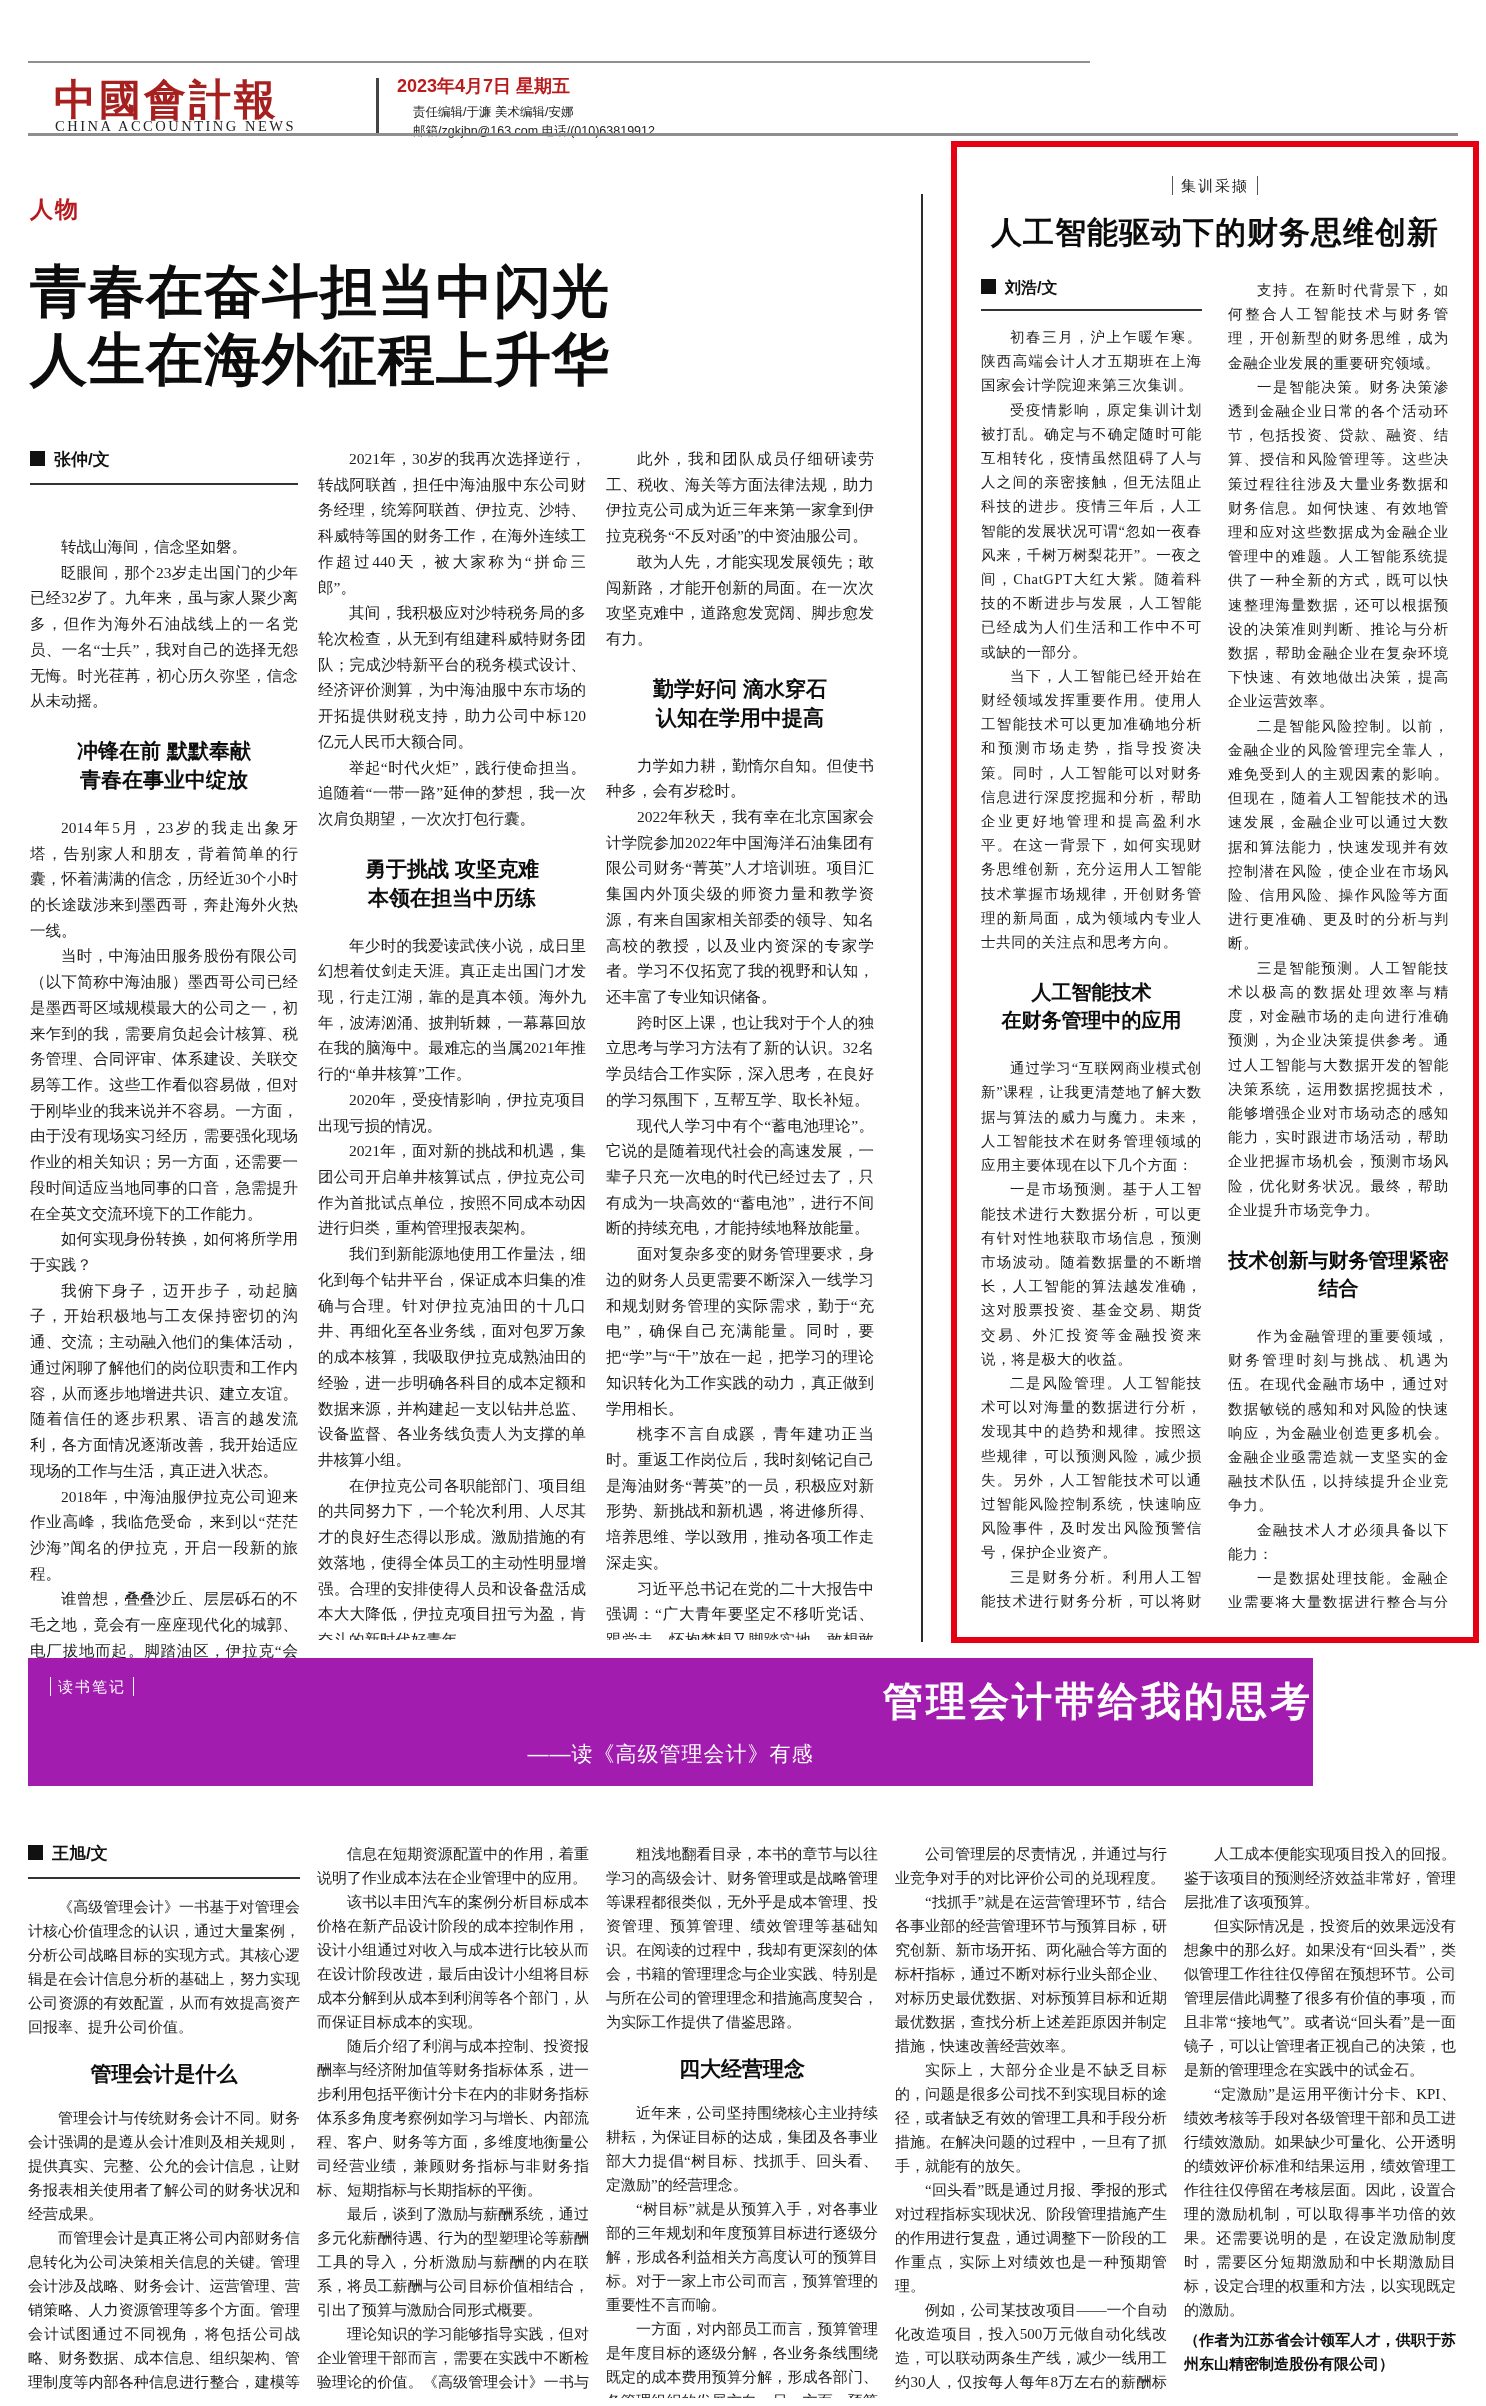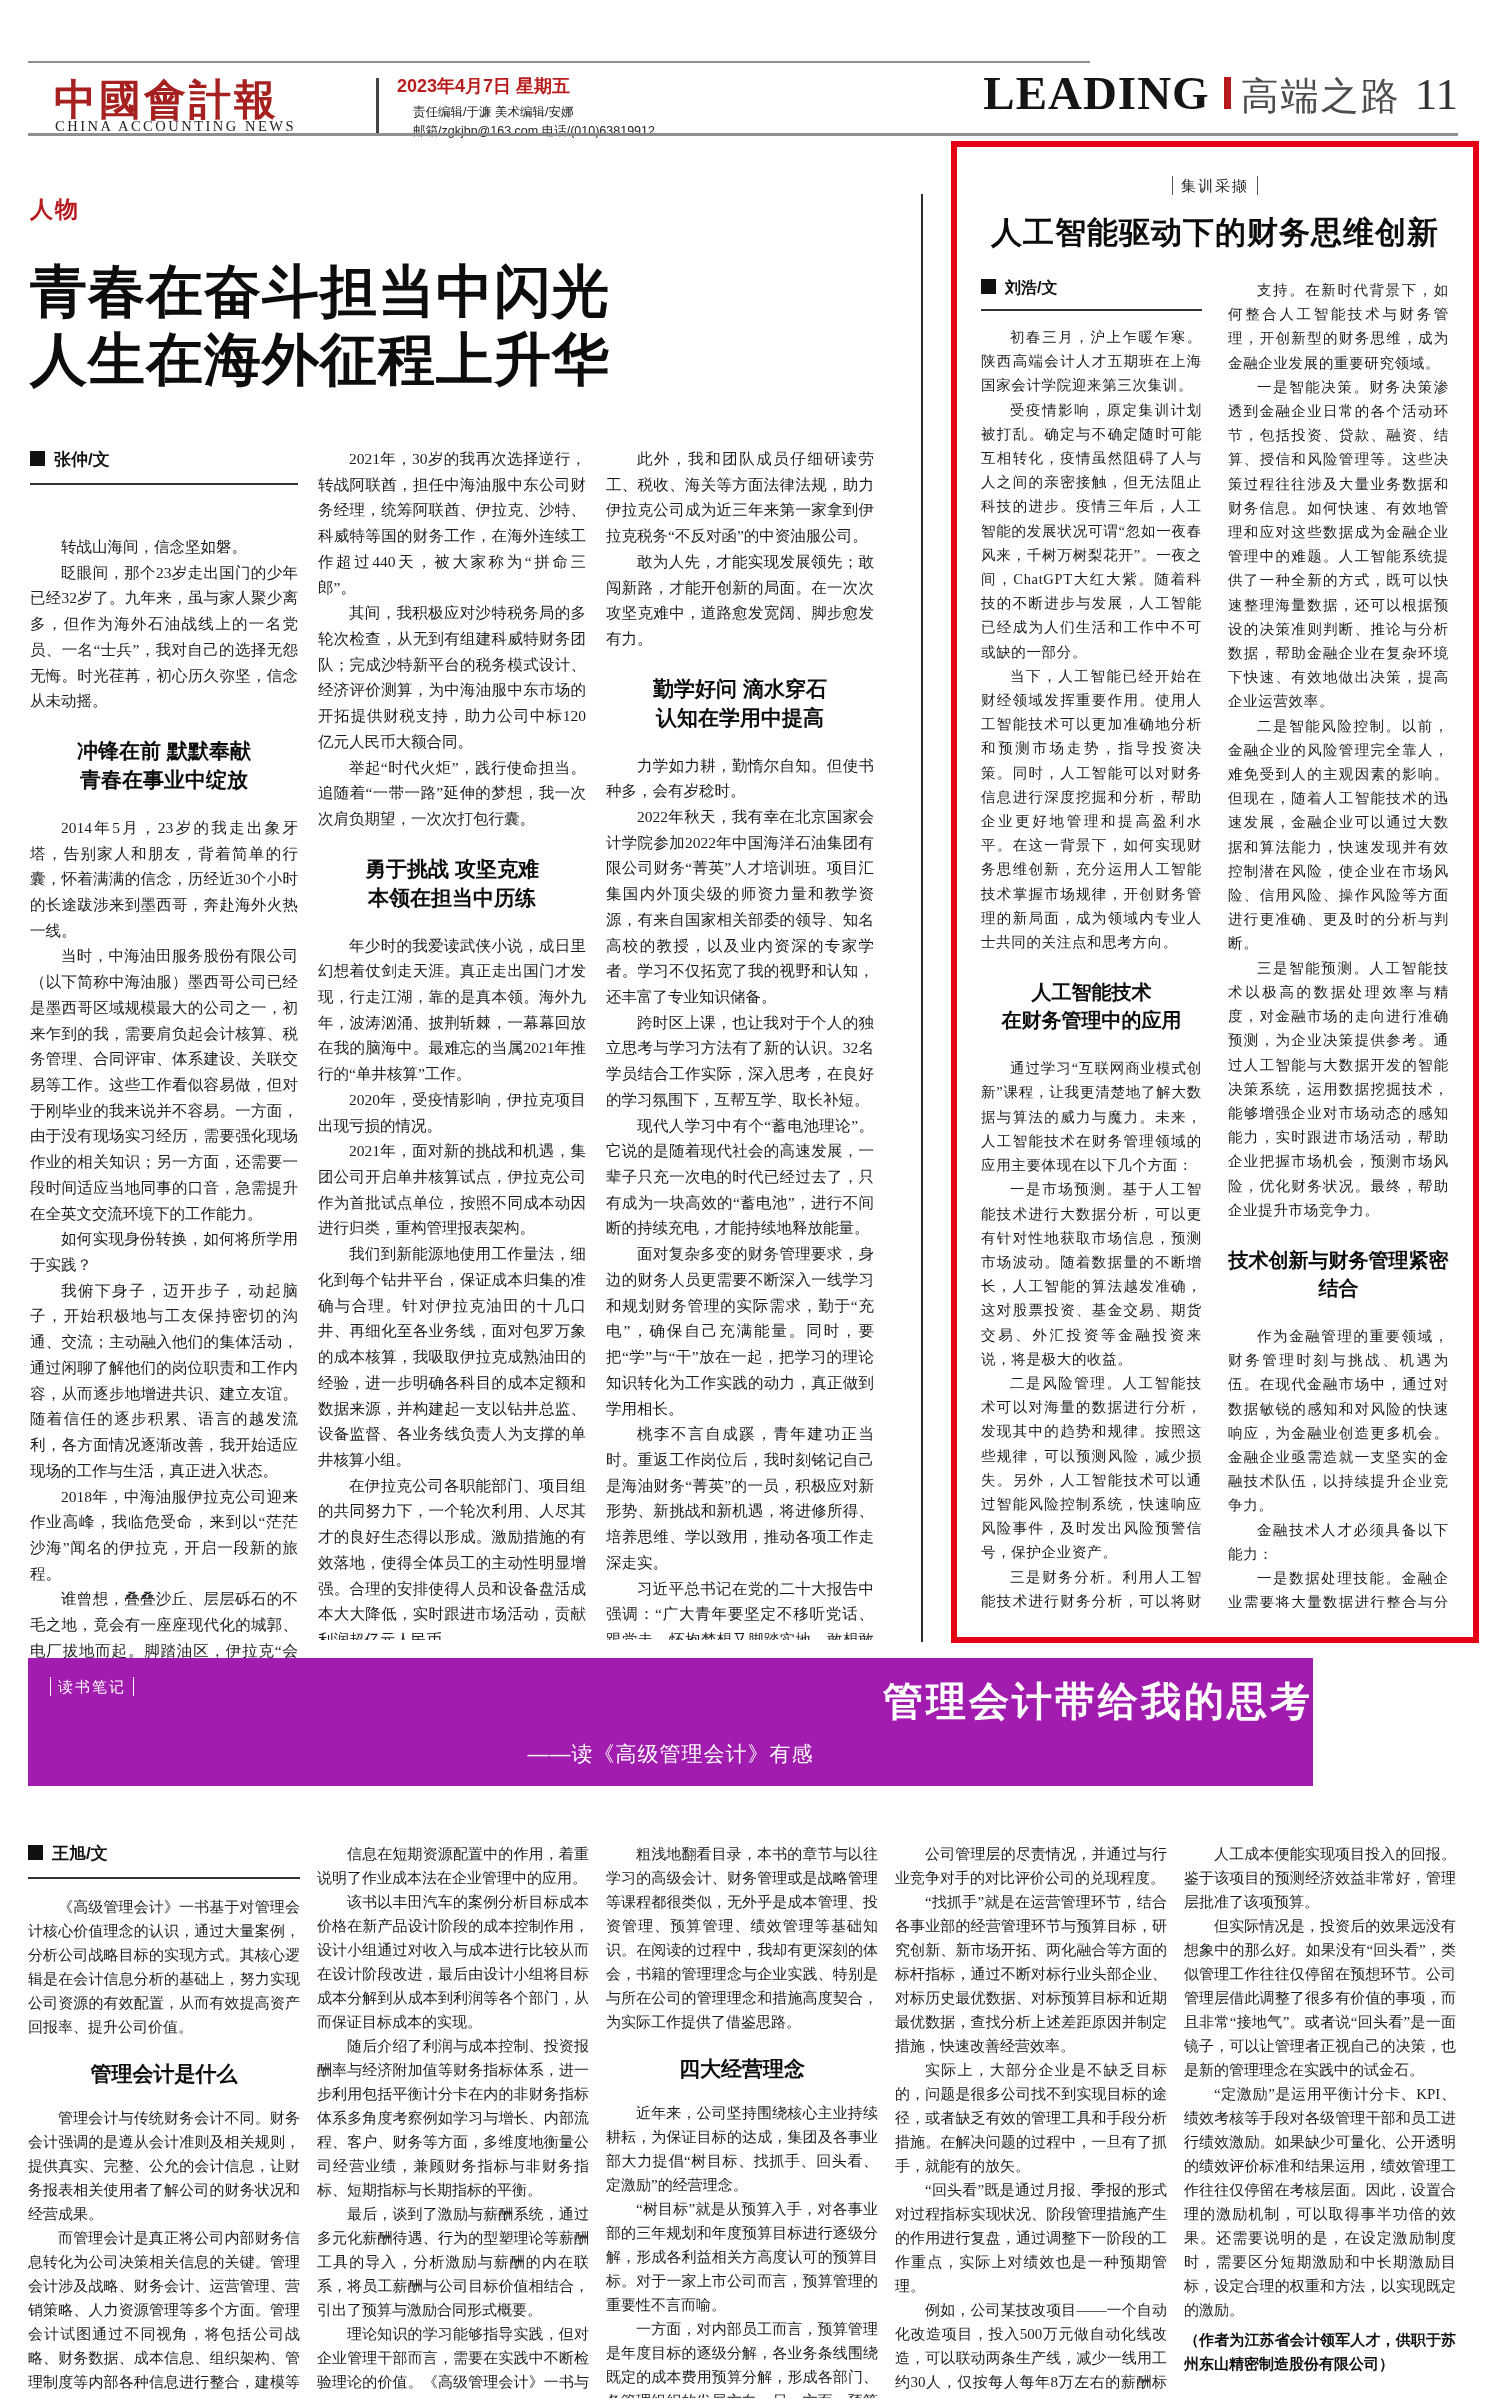--- a/index.html
+++ b/index.html
@@ -77,23 +77,20 @@
 
   <div class="rule" style="left:28px;top:61px;width:1062px;height:2px;"></div>
   <div id="brand-cn">中國會計報</div>
   <div id="brand-en">CHINA ACCOUNTING NEWS</div>
   <div id="mast-divider"></div>
   <div id="mast-date">
     <p class="d1">2023年4月7日 星期五</p>
     <p class="d2">责任编辑/于濂  美术编辑/安娜</p>
     <p class="d3">邮箱/zgkjbn@163.com  电话/(010)63819912</p>
   </div>
-  <div id="leading">
-    <span class="en">LEADING</span><span class="bar"></span><span class="cn">高端之路</span><span class="num">11</span>
-  </div>
   <div class="rule" style="left:28px;top:133px;width:1430px;height:3px;"></div>
 
   <div id="kicker">人物</div>
   <div id="people-title">
     <div>青春在奋斗担当中闪光</div>
     <div>人生在海外征程上升华</div>
   </div>
   <div id="people-byline">
     <div class="byline"><span class="sq"></span><span>张仲/文</span></div>
     <div class="byline-rule"></div>
@@ -111,21 +108,21 @@
     </div>
   <div id="pcol2" class="pcol">
       <p class="b-p">2021年，30岁的我再次选择逆行，转战阿联酋，担任中海油服中东公司财务经理，统筹阿联酋、伊拉克、沙特、科威特等国的财务工作，在海外连续工作超过440天，被大家称为“拼命三郎”。</p>
       <p class="b-p">其间，我积极应对沙特税务局的多轮次检查，从无到有组建科威特财务团队；完成沙特新平台的税务模式设计、经济评价测算，为中海油服中东市场的开拓提供财税支持，助力公司中标120亿元人民币大额合同。</p>
       <p class="b-p">举起“时代火炬”，践行使命担当。追随着“一带一路”延伸的梦想，我一次次肩负期望，一次次打包行囊。</p>
       <h4 class="b-hc">勇于挑战 攻坚克难<br>本领在担当中历练</h4>
       <p class="b-p">年少时的我爱读武侠小说，成日里幻想着仗剑走天涯。真正走出国门才发现，行走江湖，靠的是真本领。海外九年，波涛汹涌、披荆斩棘，一幕幕回放在我的脑海中。最难忘的当属2021年推行的“单井核算”工作。</p>
       <p class="b-p">2020年，受疫情影响，伊拉克项目出现亏损的情况。</p>
       <p class="b-p">2021年，面对新的挑战和机遇，集团公司开启单井核算试点，伊拉克公司作为首批试点单位，按照不同成本动因进行归类，重构管理报表架构。</p>
       <p class="b-p">我们到新能源地使用工作量法，细化到每个钻井平台，保证成本归集的准确与合理。针对伊拉克油田的十几口井、再细化至各业务线，面对包罗万象的成本核算，我吸取伊拉克成熟油田的经验，进一步明确各科目的成本定额和数据来源，并构建起一支以钻井总监、设备监督、各业务线负责人为支撑的单井核算小组。</p>
-      <p class="b-p">在伊拉克公司各职能部门、项目组的共同努力下，一个轮次利用、人尽其才的良好生态得以形成。激励措施的有效落地，使得全体员工的主动性明显增强。合理的安排使得人员和设备盘活成本大大降低，实时跟进市场活动，贡献利润超亿元人民币。</p>
+      <p class="b-p">在伊拉克公司各职能部门、项目组的共同努力下，一个轮次利用、人尽其才的良好生态得以形成。激励措施的有效落地，使得全体员工的主动性明显增强。合理的安排使得人员和设备盘活成本大大降低，伊拉克项目扭亏为盈，肯奋斗的新时代好青年。</p>
     </div>
   <div id="pcol3" class="pcol">
       <p class="b-p">此外，我和团队成员仔细研读劳工、税收、海关等方面法律法规，助力伊拉克公司成为近三年来第一家拿到伊拉克税务“不反对函”的中资油服公司。</p>
       <p class="b-p">敢为人先，才能实现发展领先；敢闯新路，才能开创新的局面。在一次次攻坚克难中，道路愈发宽阔、脚步愈发有力。</p>
       <h4 class="b-hc">勤学好问 滴水穿石<br>认知在学用中提高</h4>
       <p class="b-p">力学如力耕，勤惰尔自知。但使书种多，会有岁稔时。</p>
       <p class="b-p">2022年秋天，我有幸在北京国家会计学院参加2022年中国海洋石油集团有限公司财务“菁英”人才培训班。项目汇集国内外顶尖级的师资力量和教学资源，有来自国家相关部委的领导、知名高校的教授，以及业内资深的专家学者。学习不仅拓宽了我的视野和认知，还丰富了专业知识储备。</p>
       <p class="b-p">跨时区上课，也让我对于个人的独立思考与学习方法有了新的认识。32名学员结合工作实际，深入思考，在良好的学习氛围下，互帮互学、取长补短。</p>
       <p class="b-p">现代人学习中有个“蓄电池理论”。它说的是随着现代社会的高速发展，一辈子只充一次电的时代已经过去了，只有成为一块高效的“蓄电池”，进行不间断的持续充电，才能持续地释放能量。</p>
       <p class="b-p">面对复杂多变的财务管理要求，身边的财务人员更需要不断深入一线学习和规划财务管理的实际需求，勤于“充电”，确保自己充满能量。同时，要把“学”与“干”放在一起，把学习的理论知识转化为工作实践的动力，真正做到学用相长。</p>

